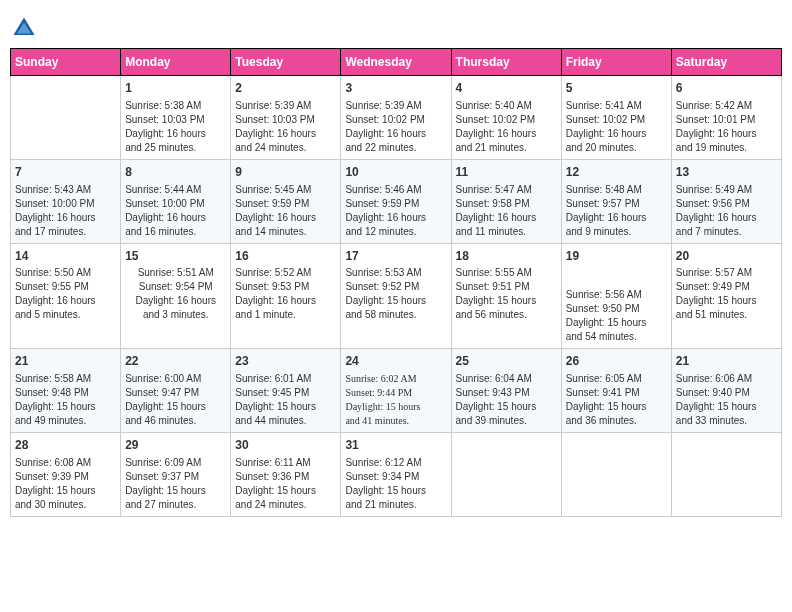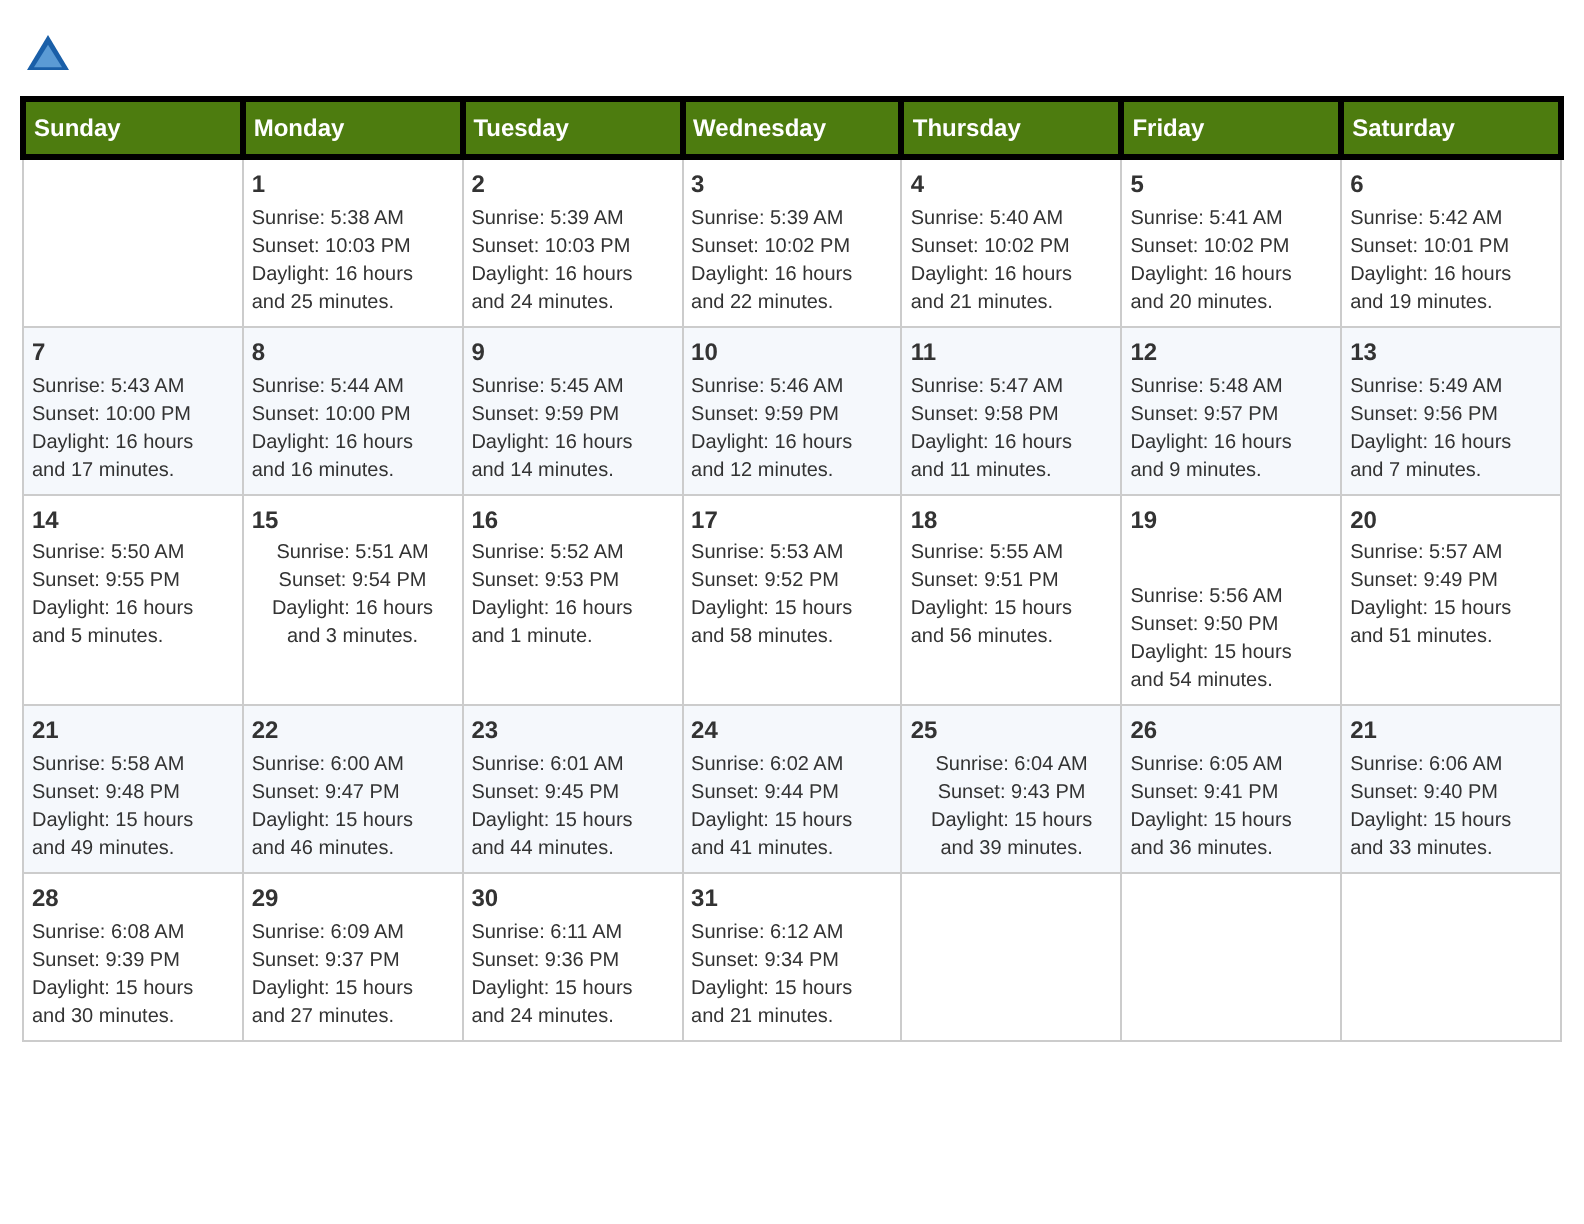--- a/index.html
+++ b/index.html
@@ -52,26 +52,26 @@
     .subtitle {
       font-size: 16px;
       color: #333;
     }
     table {
       width: 100%;
       border-collapse: collapse;
       font-size: 11px;
     }
     thead tr th {
-      background-color: #4d7c0f;
+      background-color: #ec4899;
       color: #fff;
       padding: 6px 4px;
       text-align: left;
       font-size: 12px;
-      border: 3px solid #000000;
+      border: 1px solid #000000;
     }
     tbody tr td {
       border: 1px solid #ccc;
       vertical-align: top;
       padding: 4px;
       min-height: 80px;
       color: #333;
       font-size: 10.5px;
       line-height: 1.4;
     }
@@ -289,28 +289,28 @@
         </td>
         <td>
           <span class="day-num">23</span>
           <div class="cell-content" style="white-space: pre-line;">Sunrise: 6:01 AM
 Sunset: 9:45 PM
 Daylight: 15 hours
 and 44 minutes.</div>
         </td>
         <td>
           <span class="day-num">24</span>
-          <div class="cell-content" style="white-space: pre-line;">Sunrise: 6:02 AM
+          <div class="cell-content" style="white-space: pre-line; font-family: Liberation Serif, serif;">Sunrise: 6:02 AM
 Sunset: 9:44 PM
 Daylight: 15 hours
 and 41 minutes.</div>
         </td>
         <td>
           <span class="day-num">25</span>
-          <div class="cell-content" style="white-space: pre-line; text-align: center;">Sunrise: 6:04 AM
+          <div class="cell-content" style="white-space: pre-line;">Sunrise: 6:04 AM
 Sunset: 9:43 PM
 Daylight: 15 hours
 and 39 minutes.</div>
         </td>
         <td>
           <span class="day-num">26</span>
           <div class="cell-content" style="white-space: pre-line;">Sunrise: 6:05 AM
 Sunset: 9:41 PM
 Daylight: 15 hours
 and 36 minutes.</div>

